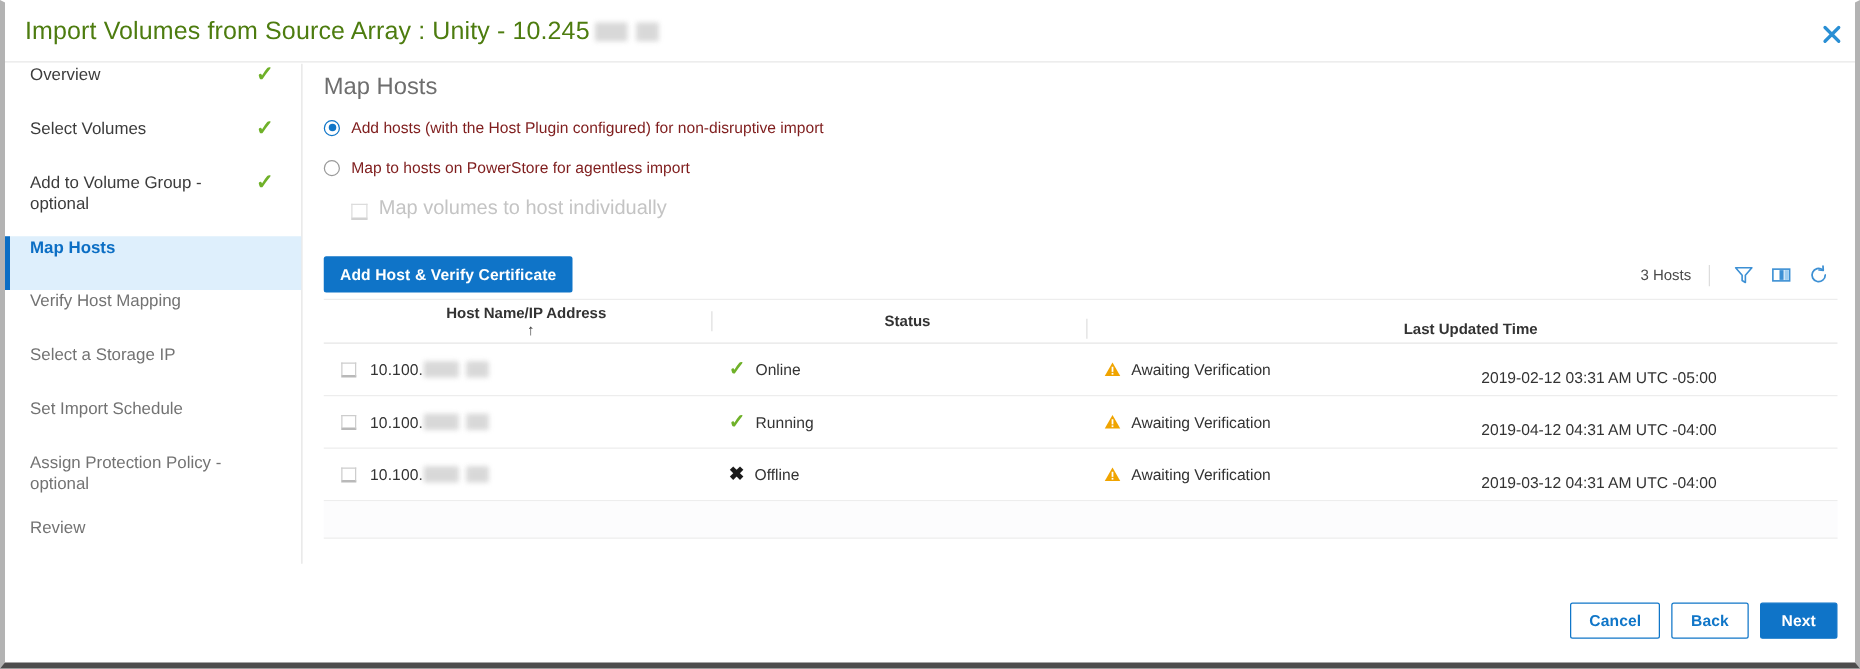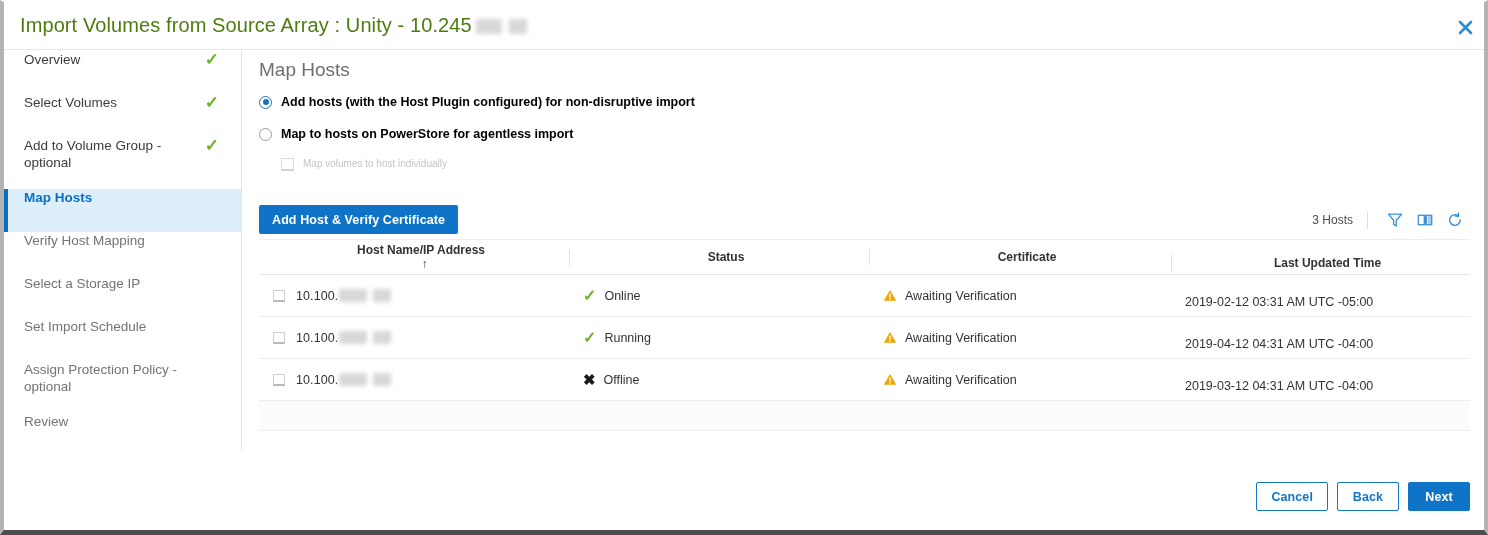--- a/index.html
+++ b/index.html
@@ -126,23 +126,22 @@
     font-size: 19px;
     color: #6e6e6e;
   }
 
   .radio-row {
     position: absolute;
     left: 16px;
     display: flex;
     align-items: center;
     font-size: 12.5px;
-    color: #000000;
-    cursor: pointer;
-    font-weight: bold;
+    color: #7f1d1d;
+    cursor: pointer;
   }
   .radio-row.r1 { top: 44px; }
   .radio-row.r2 { top: 76px; }
   .radio {
     width: 13px;
     height: 13px;
     border-radius: 50%;
     border: 1px solid #9a9a9a;
     box-sizing: border-box;
     margin-right: 9px;
@@ -159,22 +158,22 @@
     left: 2.5px; top: 2.5px;
     width: 6px; height: 6px;
     border-radius: 50%;
     background: #1076c8;
   }
   .checkbox-row {
     position: absolute;
     left: 38px;
     top: 107px;
     display: flex;
-    align-items: flex-start;
-    font-size: 10px;
+    align-items: flex-end;
+    font-size: 16px;
     color: #c4c4c4;
   }
   .cbox {
     width: 13px;
     height: 13px;
     box-sizing: border-box;
     border: 1px solid #dcdcdc;
     border-bottom-width: 2px;
     border-bottom-color: #d2d2d2;
     background: #fff;
@@ -457,23 +456,20 @@
     <div class="table">
 
       <div class="trow thead">
         <div class="cell c-host">
           <span>Host Name/IP Address</span>
           <span class="sort-arrow">↑</span>
         </div>
         <div class="cell c-status">
           <span>Status</span>
         </div>
-        <div class="cell c-cert">
-          <span>Certificate</span>
-        </div>
         <div class="cell c-time">
           <span>Last Updated Time</span>
         </div>
       </div>
 
       <div class="trow">
         <div class="cell c-host">
           <span class="row-cbox"></span>
           <span class="ip-text">10.100.</span>
             <span class="redact ip1"></span>

